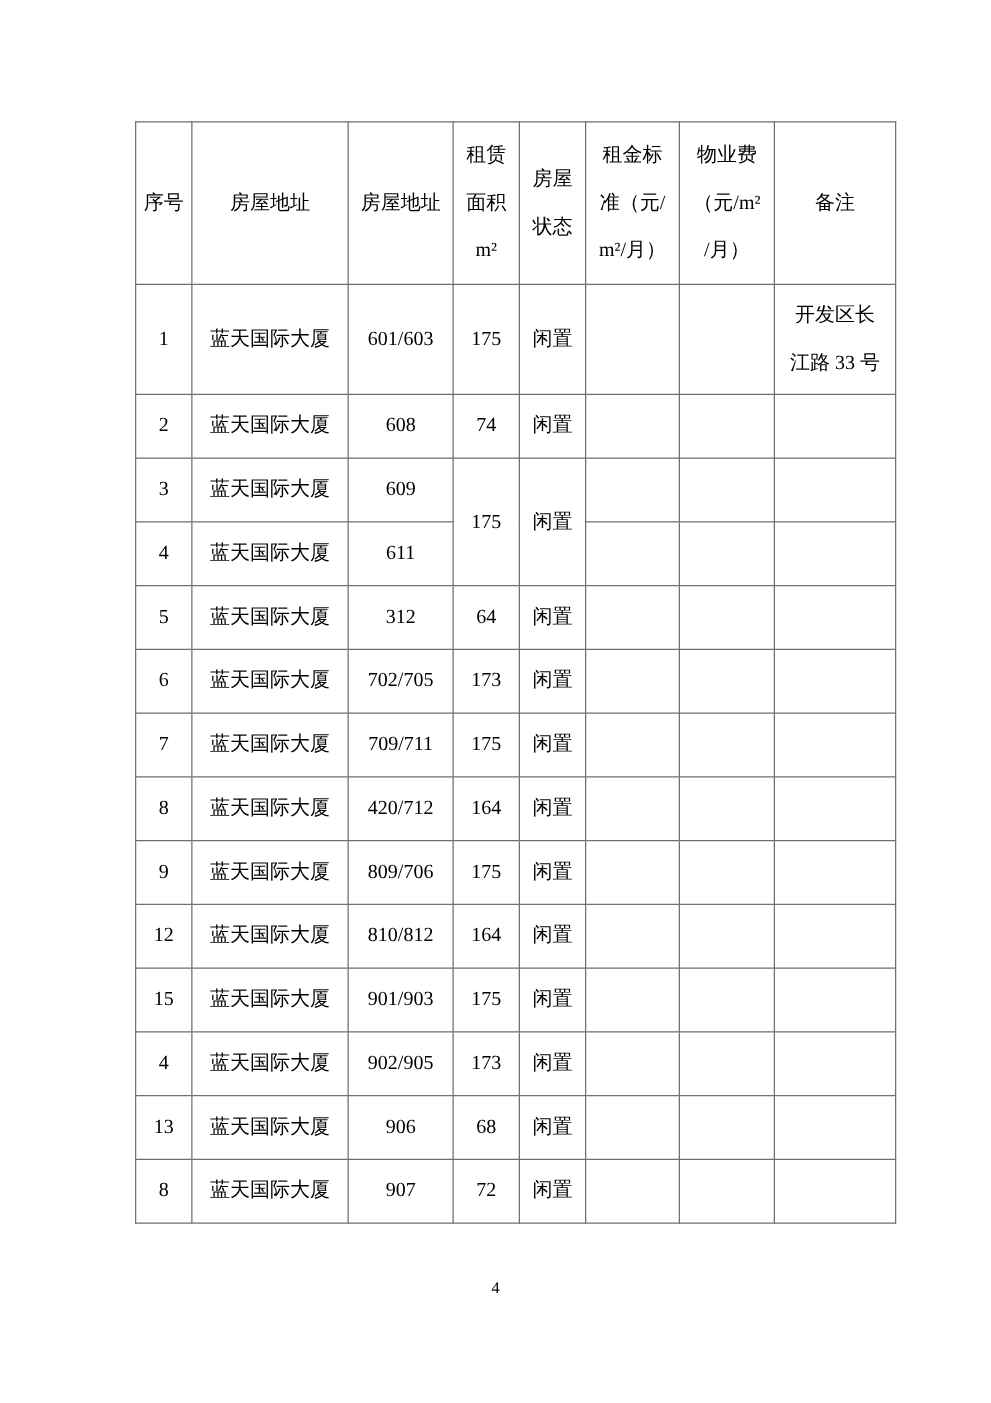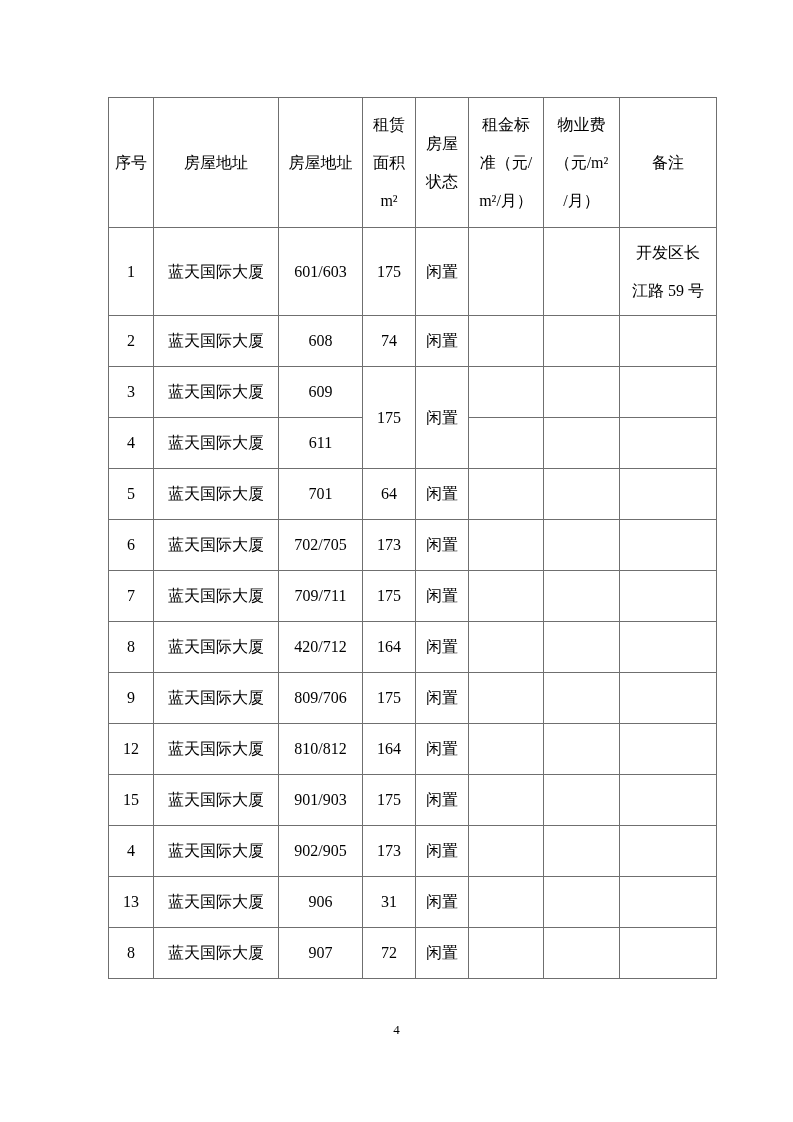--- a/index.html
+++ b/index.html
@@ -89,21 +89,21 @@
     <tbody>
         <tr>
           <td>1</td>
           <td>蓝天国际大厦</td>
           <td>601/603</td>
           <td>175</td>
           <td>闲置</td>
           <td></td>
           <td></td>
           <td>开发区长
-江路 59 号</td>
+江路 33 号</td>
         </tr>
         <tr>
           <td>2</td>
           <td>蓝天国际大厦</td>
           <td>608</td>
           <td>74</td>
           <td>闲置</td>
           <td></td>
           <td></td>
           <td></td>
@@ -122,21 +122,21 @@
           <td>4</td>
           <td>蓝天国际大厦</td>
           <td>611</td>
           <td></td>
           <td></td>
           <td></td>
         </tr>
         <tr>
           <td>5</td>
           <td>蓝天国际大厦</td>
-          <td>701</td>
+          <td>312</td>
           <td>64</td>
           <td>闲置</td>
           <td></td>
           <td></td>
           <td></td>
         </tr>
         <tr>
           <td>6</td>
           <td>蓝天国际大厦</td>
           <td>702/705</td>
@@ -203,21 +203,21 @@
           <td>173</td>
           <td>闲置</td>
           <td></td>
           <td></td>
           <td></td>
         </tr>
         <tr>
           <td>13</td>
           <td>蓝天国际大厦</td>
           <td>906</td>
-          <td>31</td>
+          <td>68</td>
           <td>闲置</td>
           <td></td>
           <td></td>
           <td></td>
         </tr>
         <tr>
           <td>8</td>
           <td>蓝天国际大厦</td>
           <td>907</td>
           <td>72</td>

